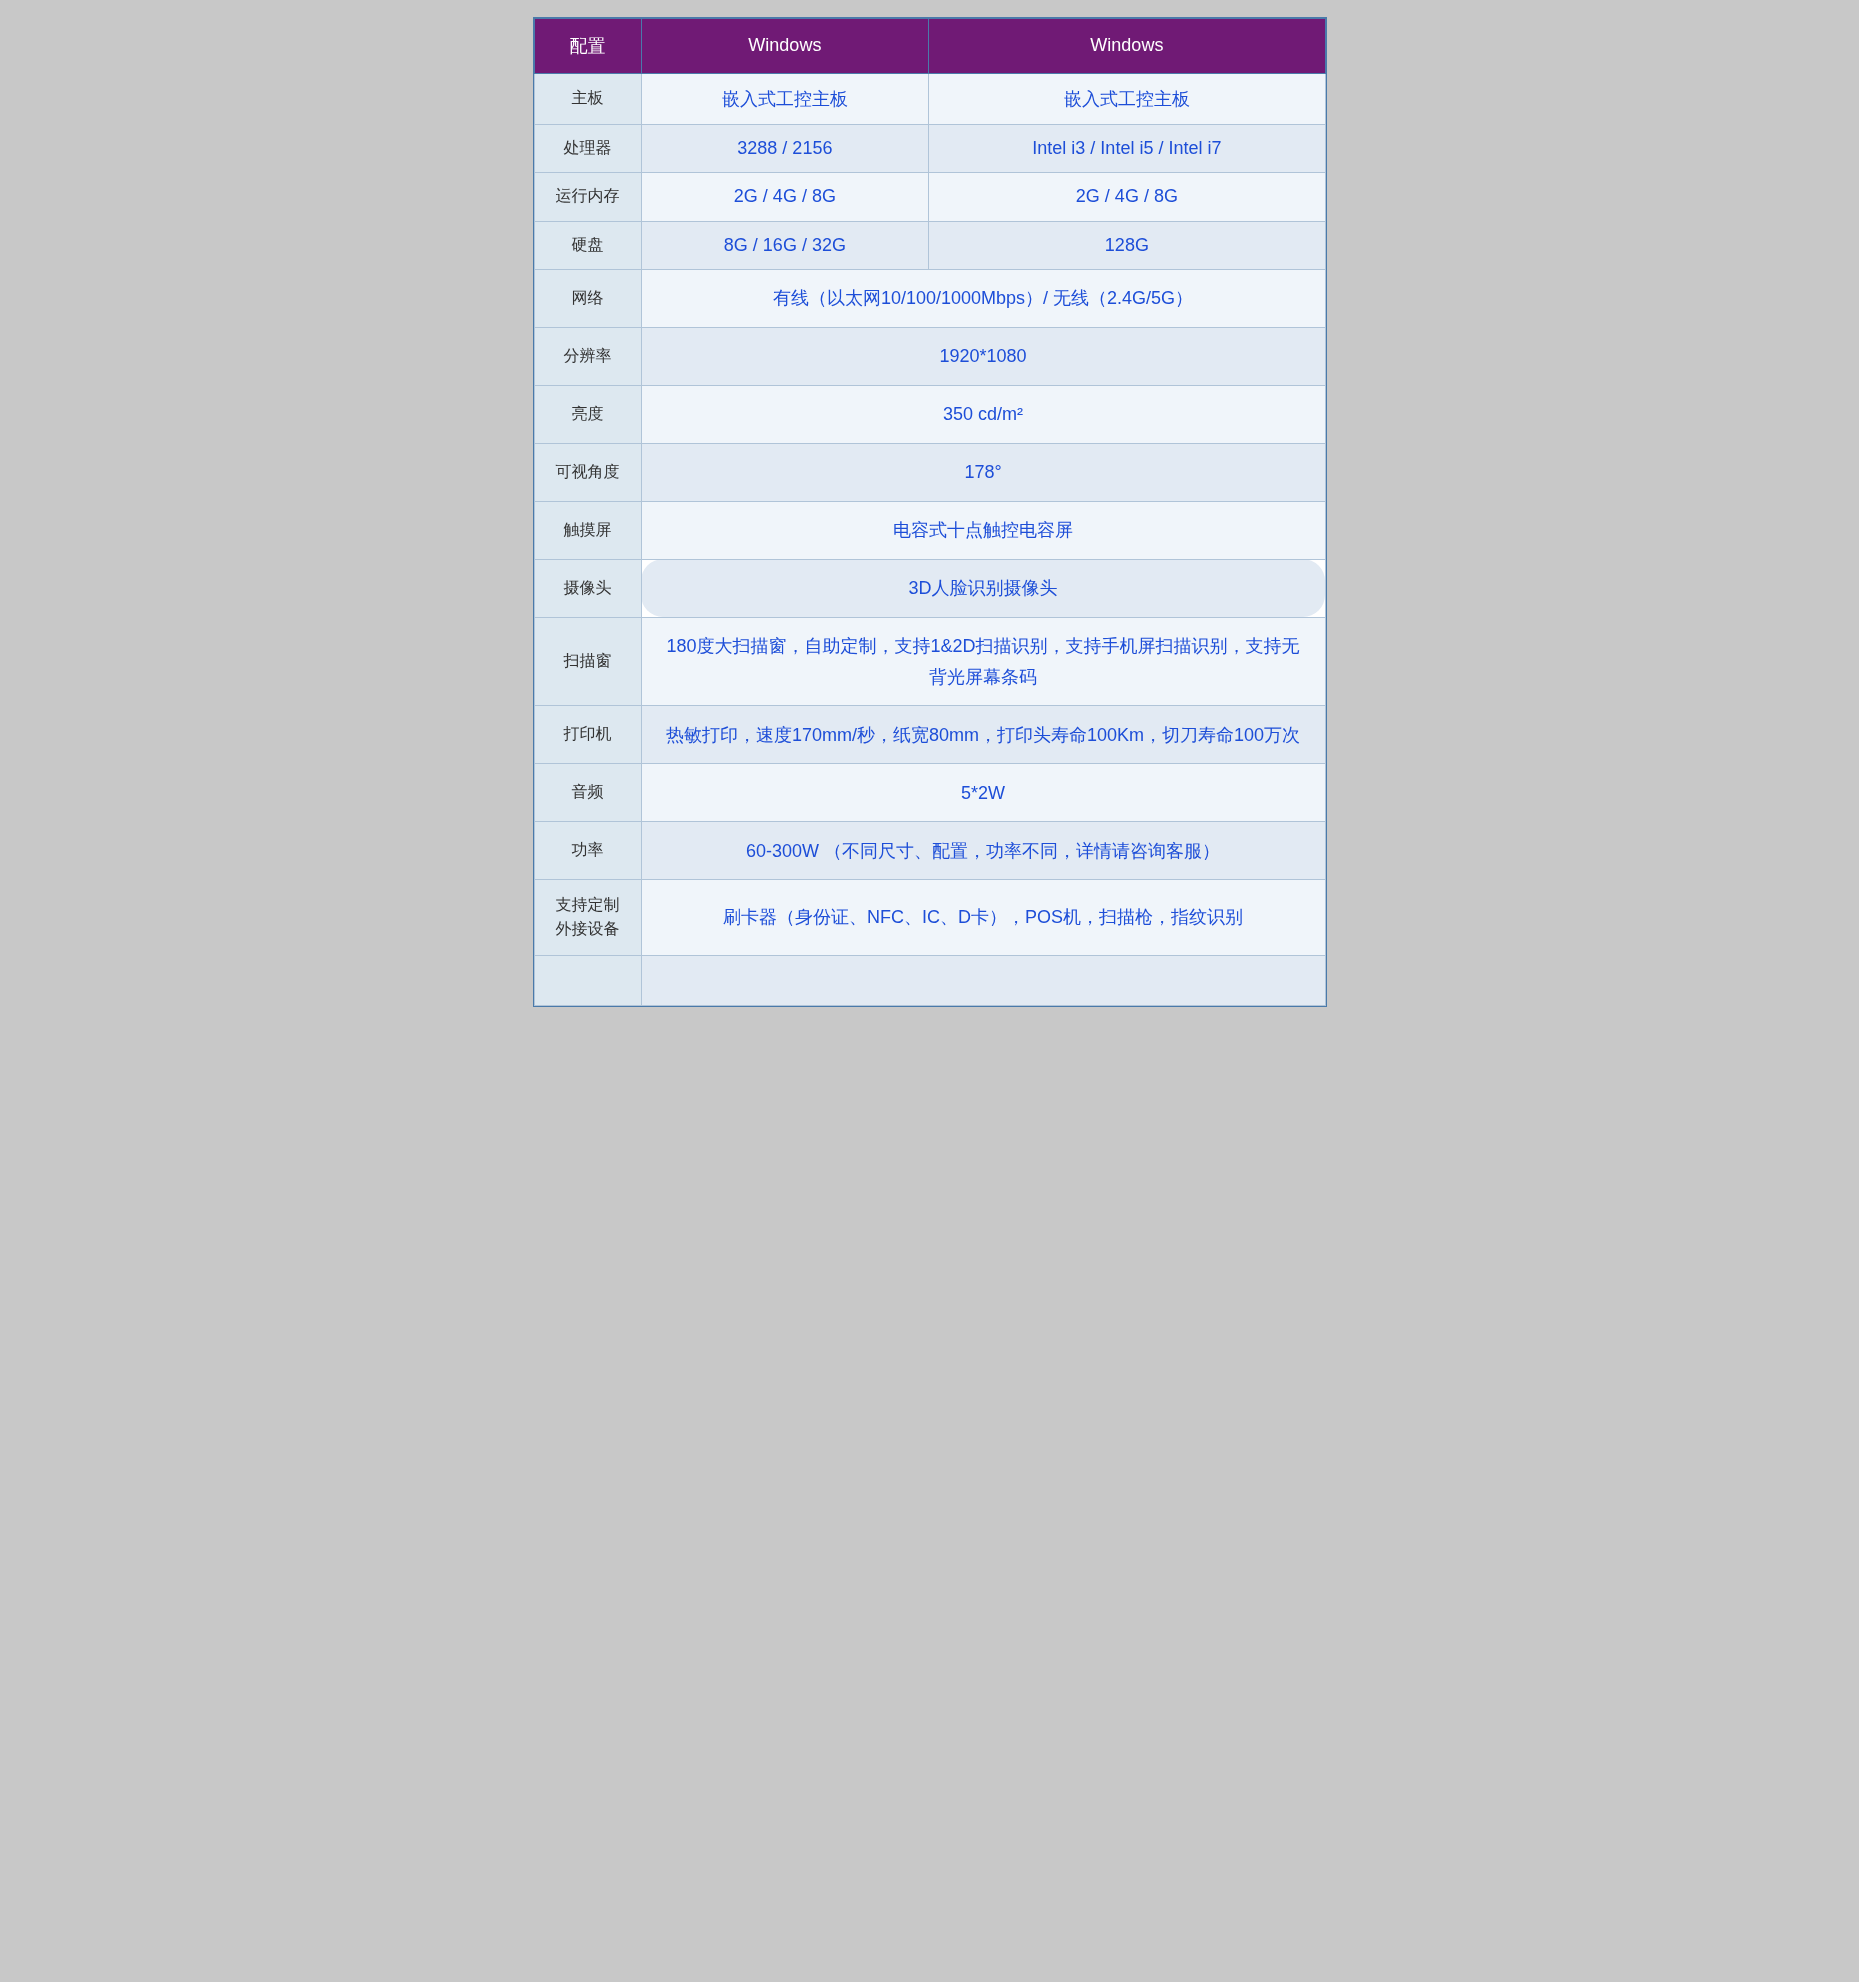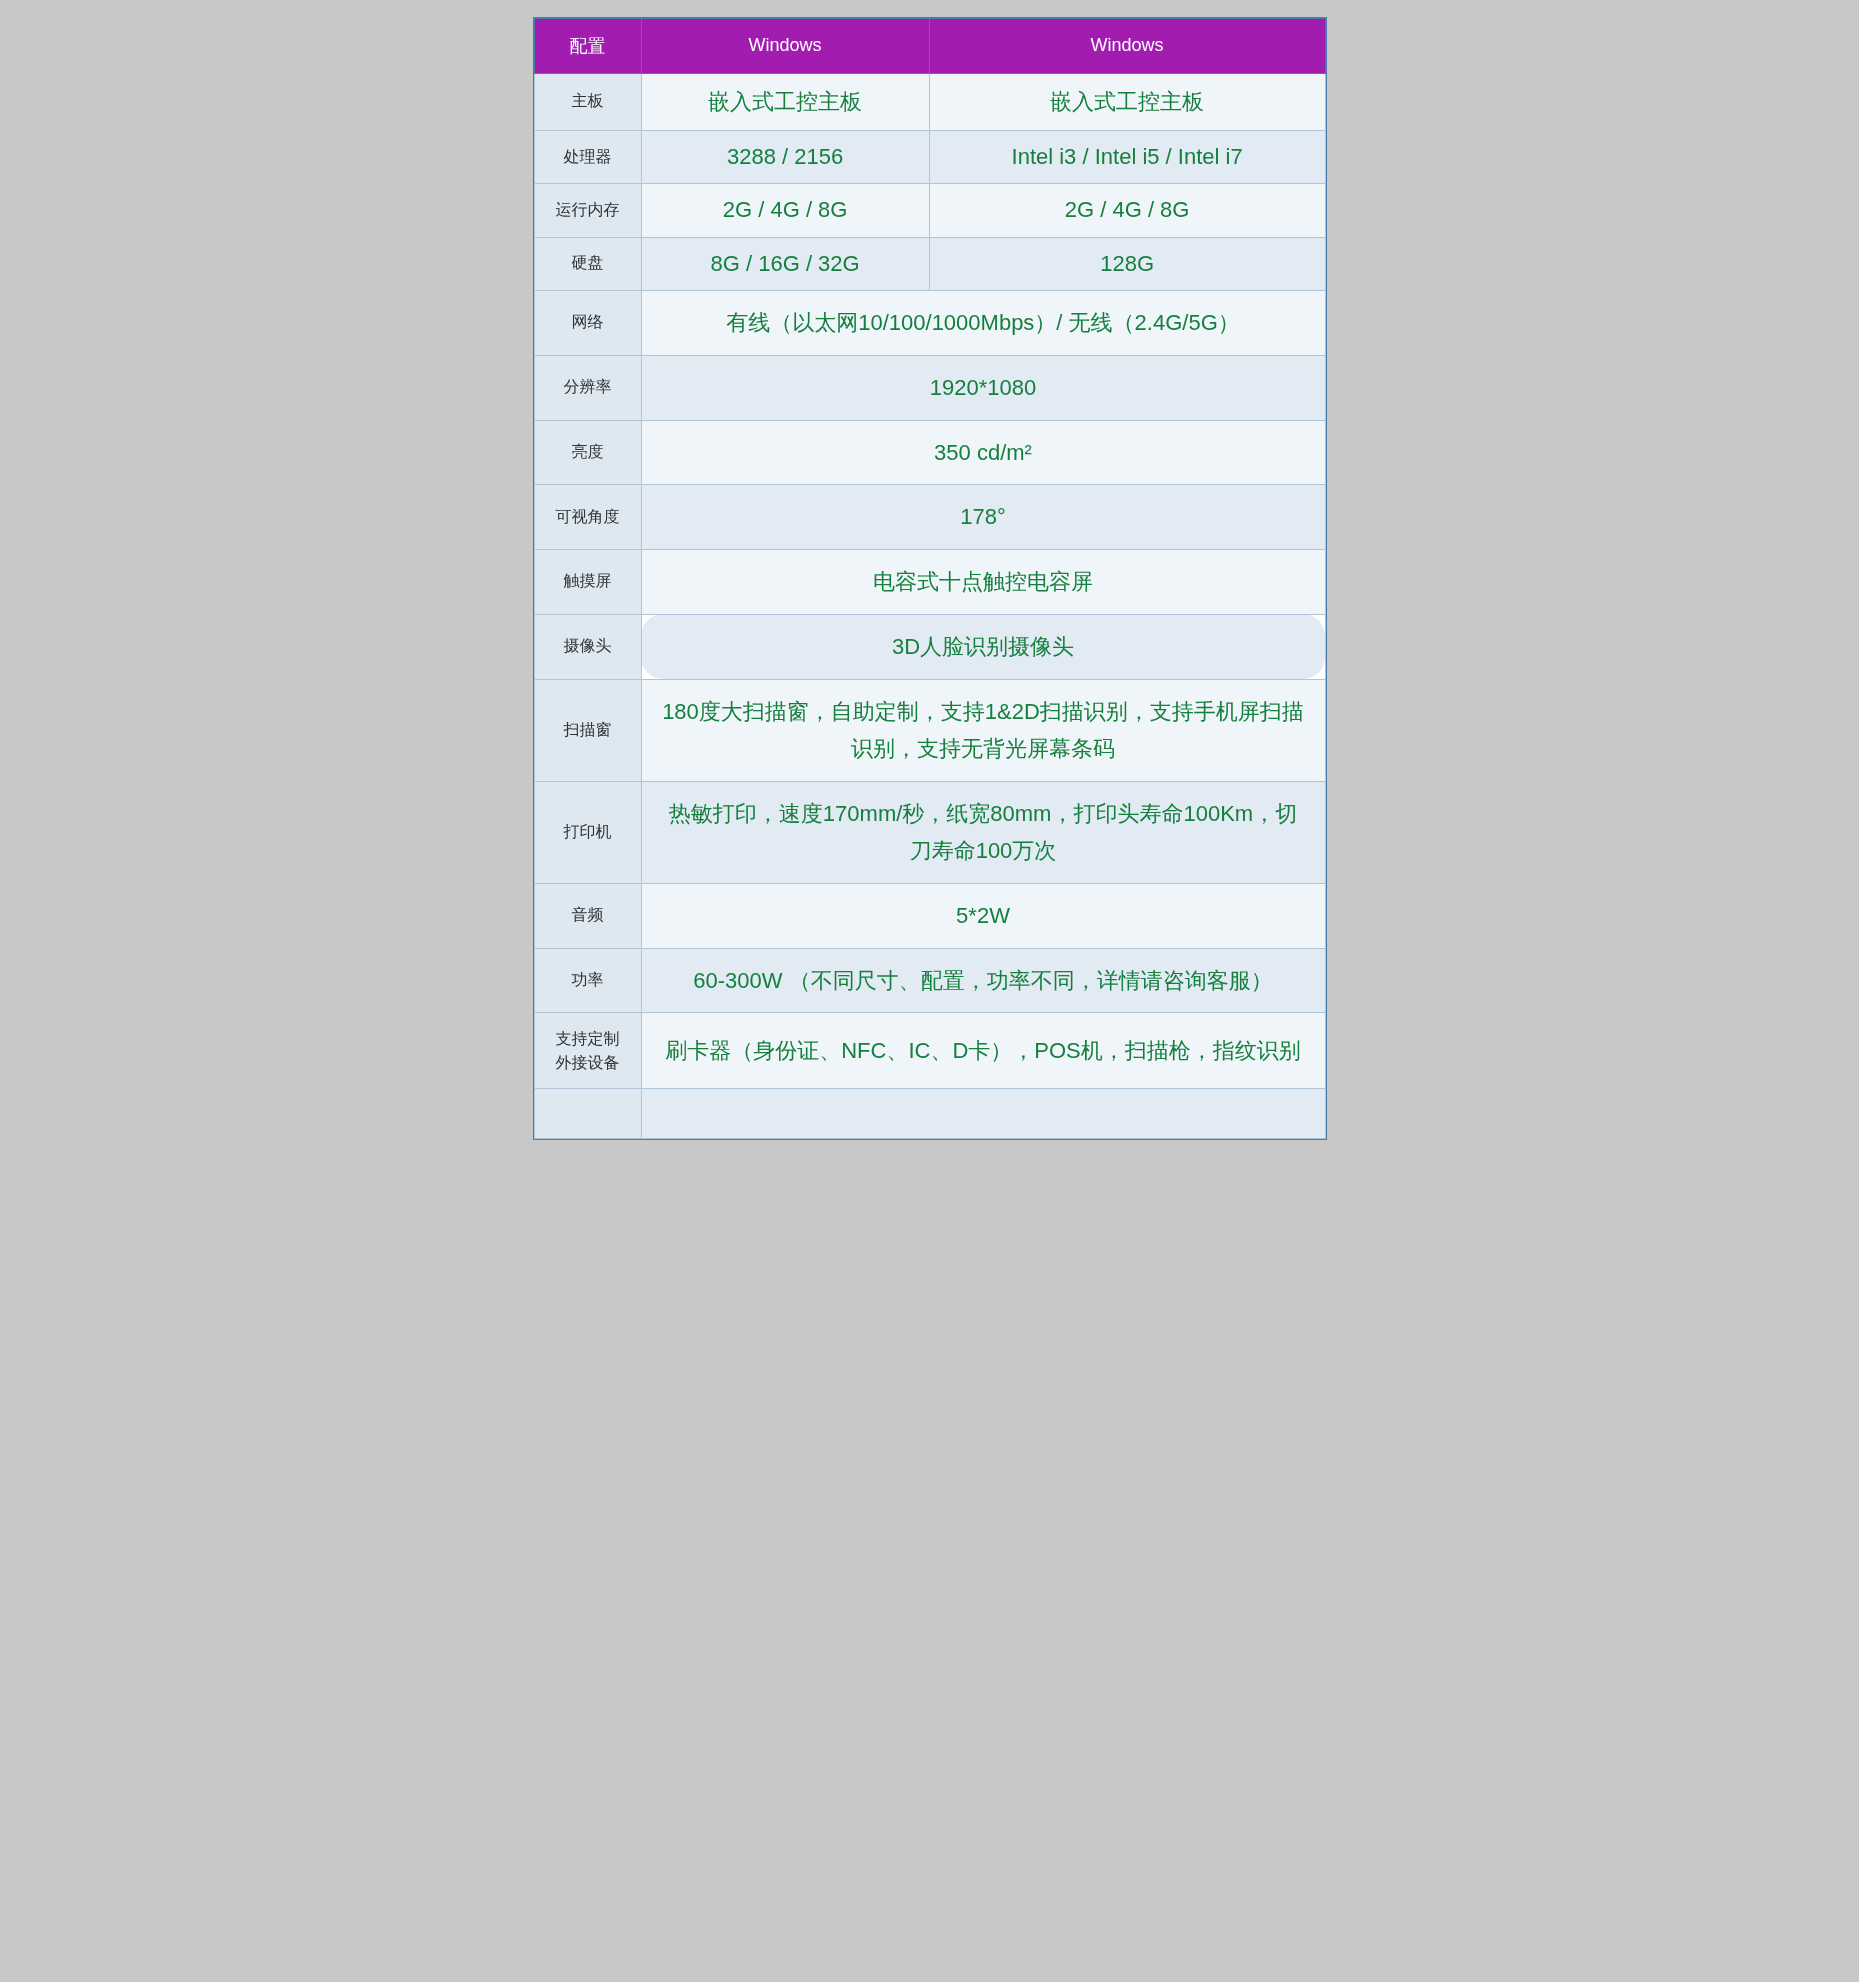--- a/index.html
+++ b/index.html
@@ -23,38 +23,38 @@
       width: 100%;
       max-width: 794px;
     }
 
     table {
       width: 100%;
       border-collapse: collapse;
     }
 
     thead tr th {
-      background-color: #a21caf;
+      background-color: #701a75;
       color: #fff;
       font-size: 18px;
       font-weight: normal;
       padding: 15px 8.3px;
       text-align: center;
       border: 0.8px solid #4a7aaa;
     }
 
     thead tr th:first-child {
       width: 107px;
     }
 
     tbody tr td {
       border: 0.8px solid #b0c4d8;
       padding: 13.2px 16.5px;
-      font-size: 22px;
-      color: #15803d;
+      font-size: 18px;
+      color: #1d4ed8;
       text-align: center;
       vertical-align: middle;
     }
 
     tbody tr td:first-child {
       background-color: #dde8f0;
       width: 107px;
       font-size: 16px;
       color: #333;
     }

